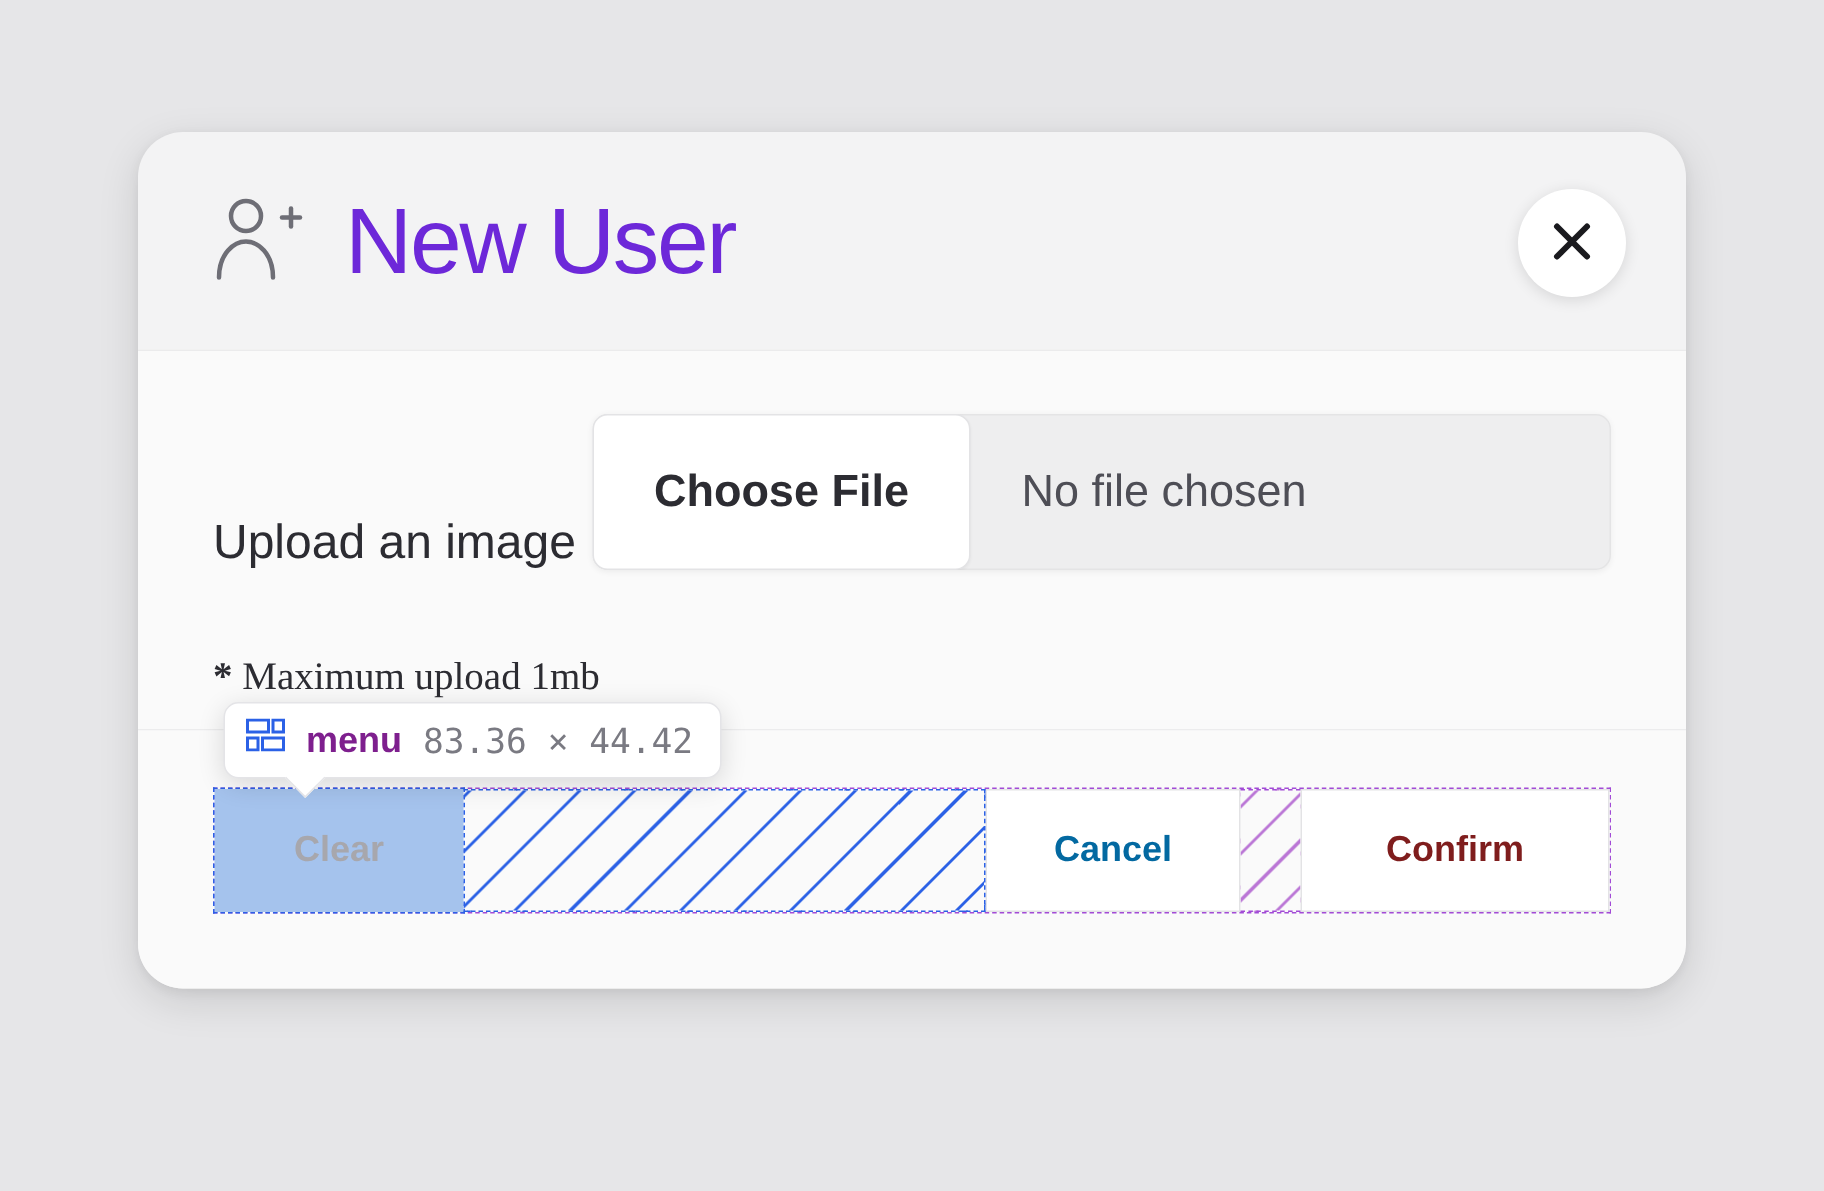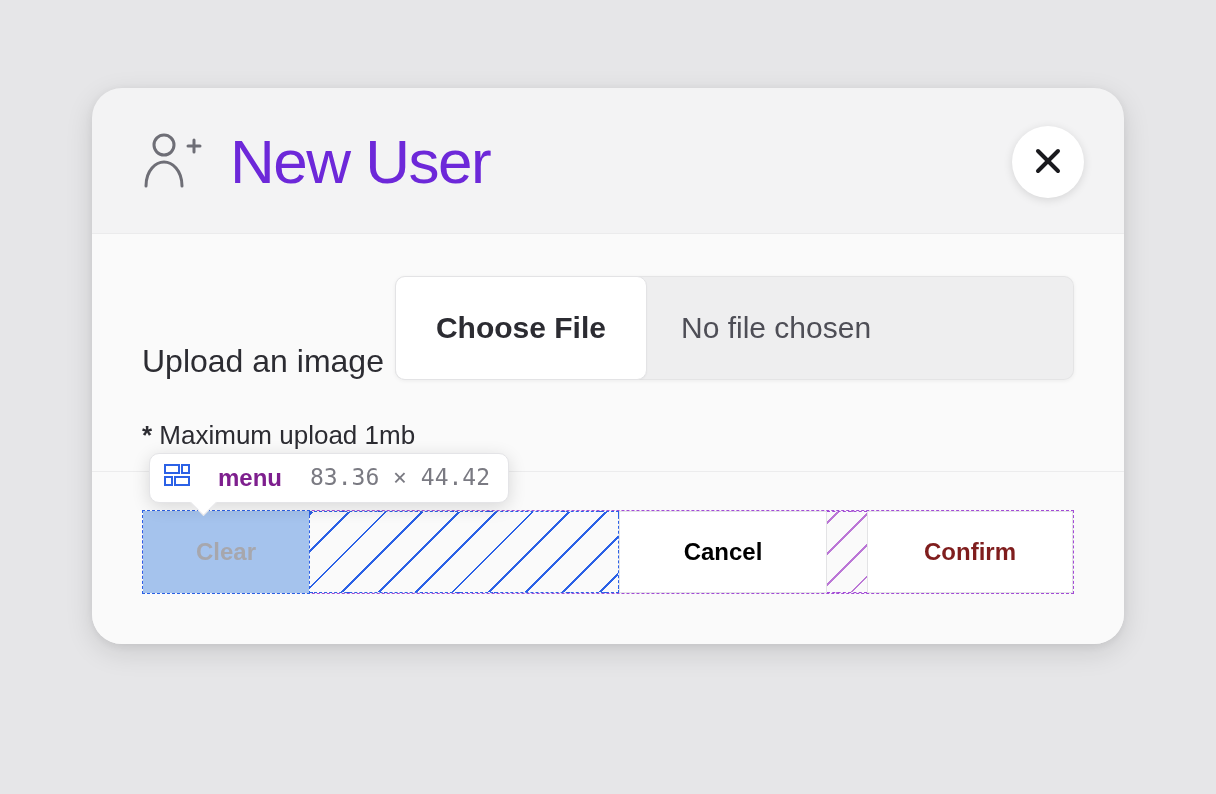--- a/index.html
+++ b/index.html
@@ -96,23 +96,24 @@
     }
     .file-status {
       flex: 1;
       display: flex;
       align-items: center;
       padding: 0 34px;
       font-size: 30px;
       color: #4e4e56;
     }
     .hint {
-      margin-top: 40px;
+      margin-top: 56px;
       font-size: 26px;
       color: #2c2c32;
+      font-family: Liberation Serif, serif;
     }
     .hint .asterisk {
       font-weight: 600;
     }
     .dialog-footer {
       background: #fafafa;
       padding: 38px 50px 50px 50px;
       border-bottom-left-radius: 30px;
       border-bottom-right-radius: 30px;
       border-top: 1px solid #ececed;
@@ -157,22 +158,22 @@
           -45deg,
           transparent 0 12px,
           #2b61e6 12px 14px,
           transparent 14px 26px
         );
       border-top: 1.5px dashed #2b61e6;
       border-bottom: 1.5px dashed #2b61e6;
       border-right: 1.5px dashed #2b61e6;
     }
     .cancel-btn {
-      width: 208px;
-      color: #000000;
+      width: 170px;
+      color: #0369a1;
     }
     .gap {
       width: 40px;
       position: relative;
       background:
         repeating-linear-gradient(
           -45deg,
           transparent 0 10px,
           #bb77d6 10px 12px,
           transparent 12px 22px
@@ -186,22 +187,22 @@
     }
     .dev-tooltip {
       position: absolute;
       top: -58px;
       left: 6px;
       background: #ffffff;
       border: 1px solid #e4e4e7;
       border-radius: 10px;
       box-shadow: 0 4px 18px rgba(0,0,0,0.14);
       display: flex;
-      align-items: flex-start;
-      gap: 28px;
+      align-items: flex-end;
+      gap: 14px;
       padding: 10px 18px 10px 14px;
       font-size: 24px;
       z-index: 5;
     }
     .dev-tooltip::after {
       content: "";
       position: absolute;
       bottom: -10px;
       left: 44px;
       width: 18px;

